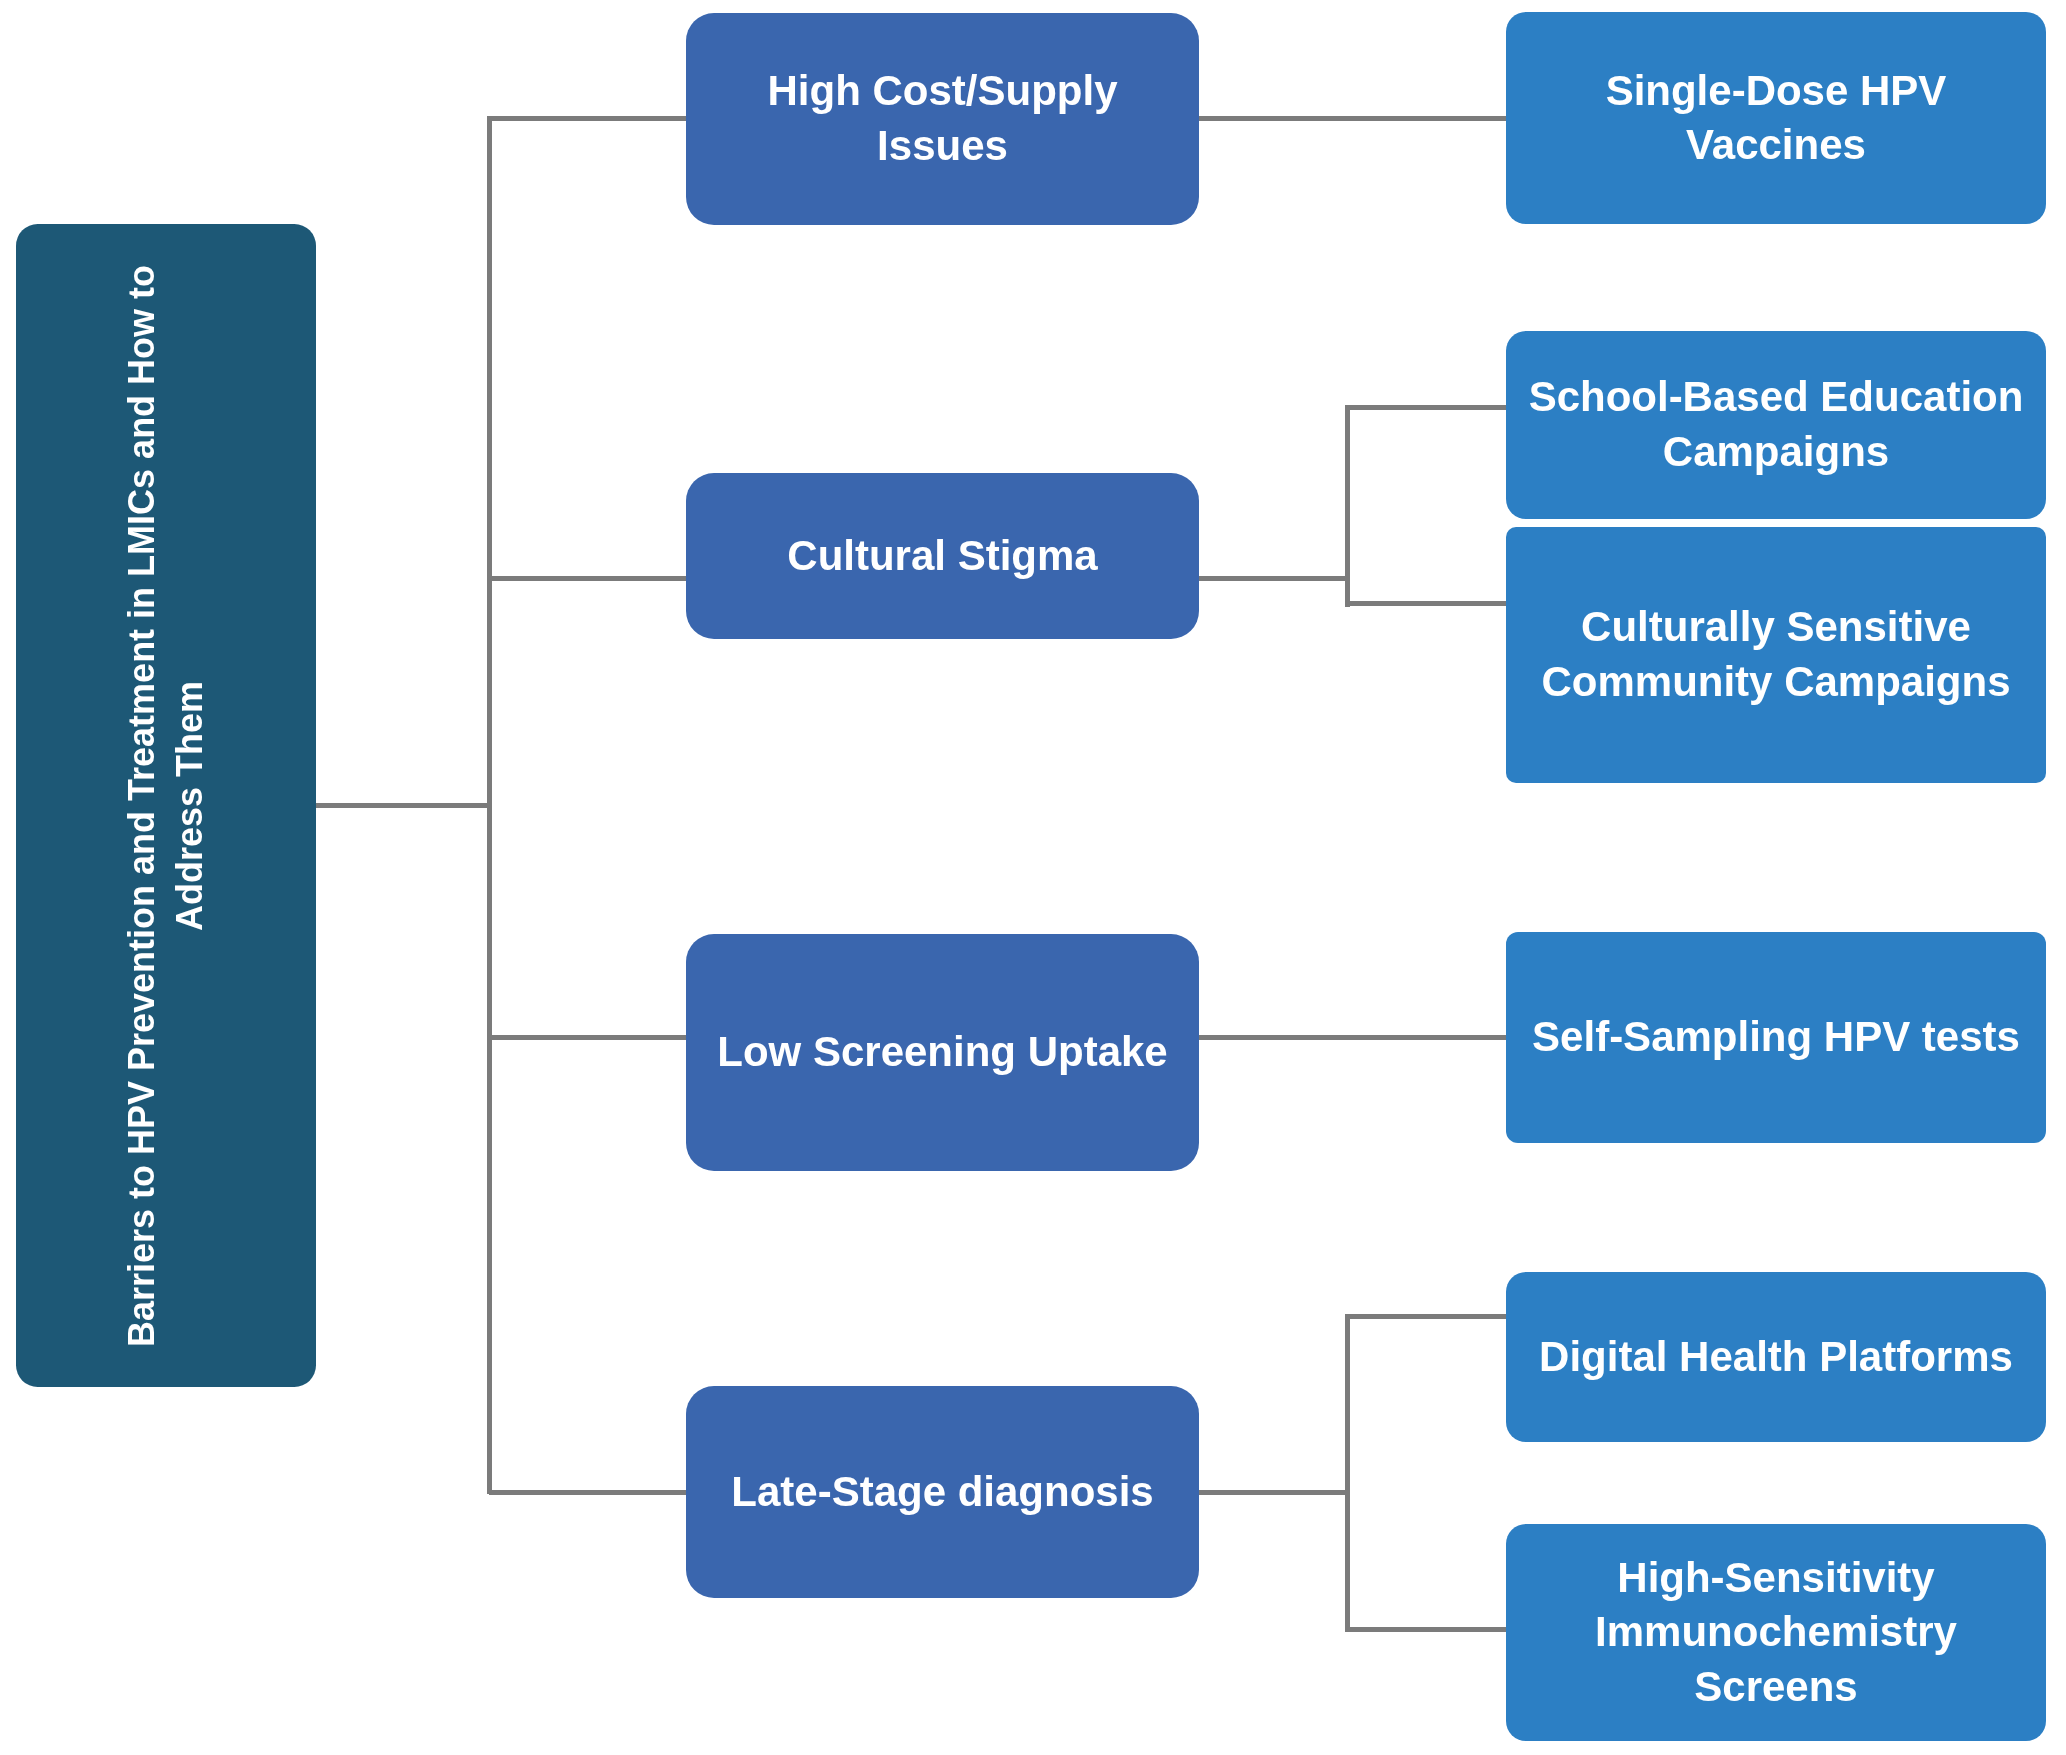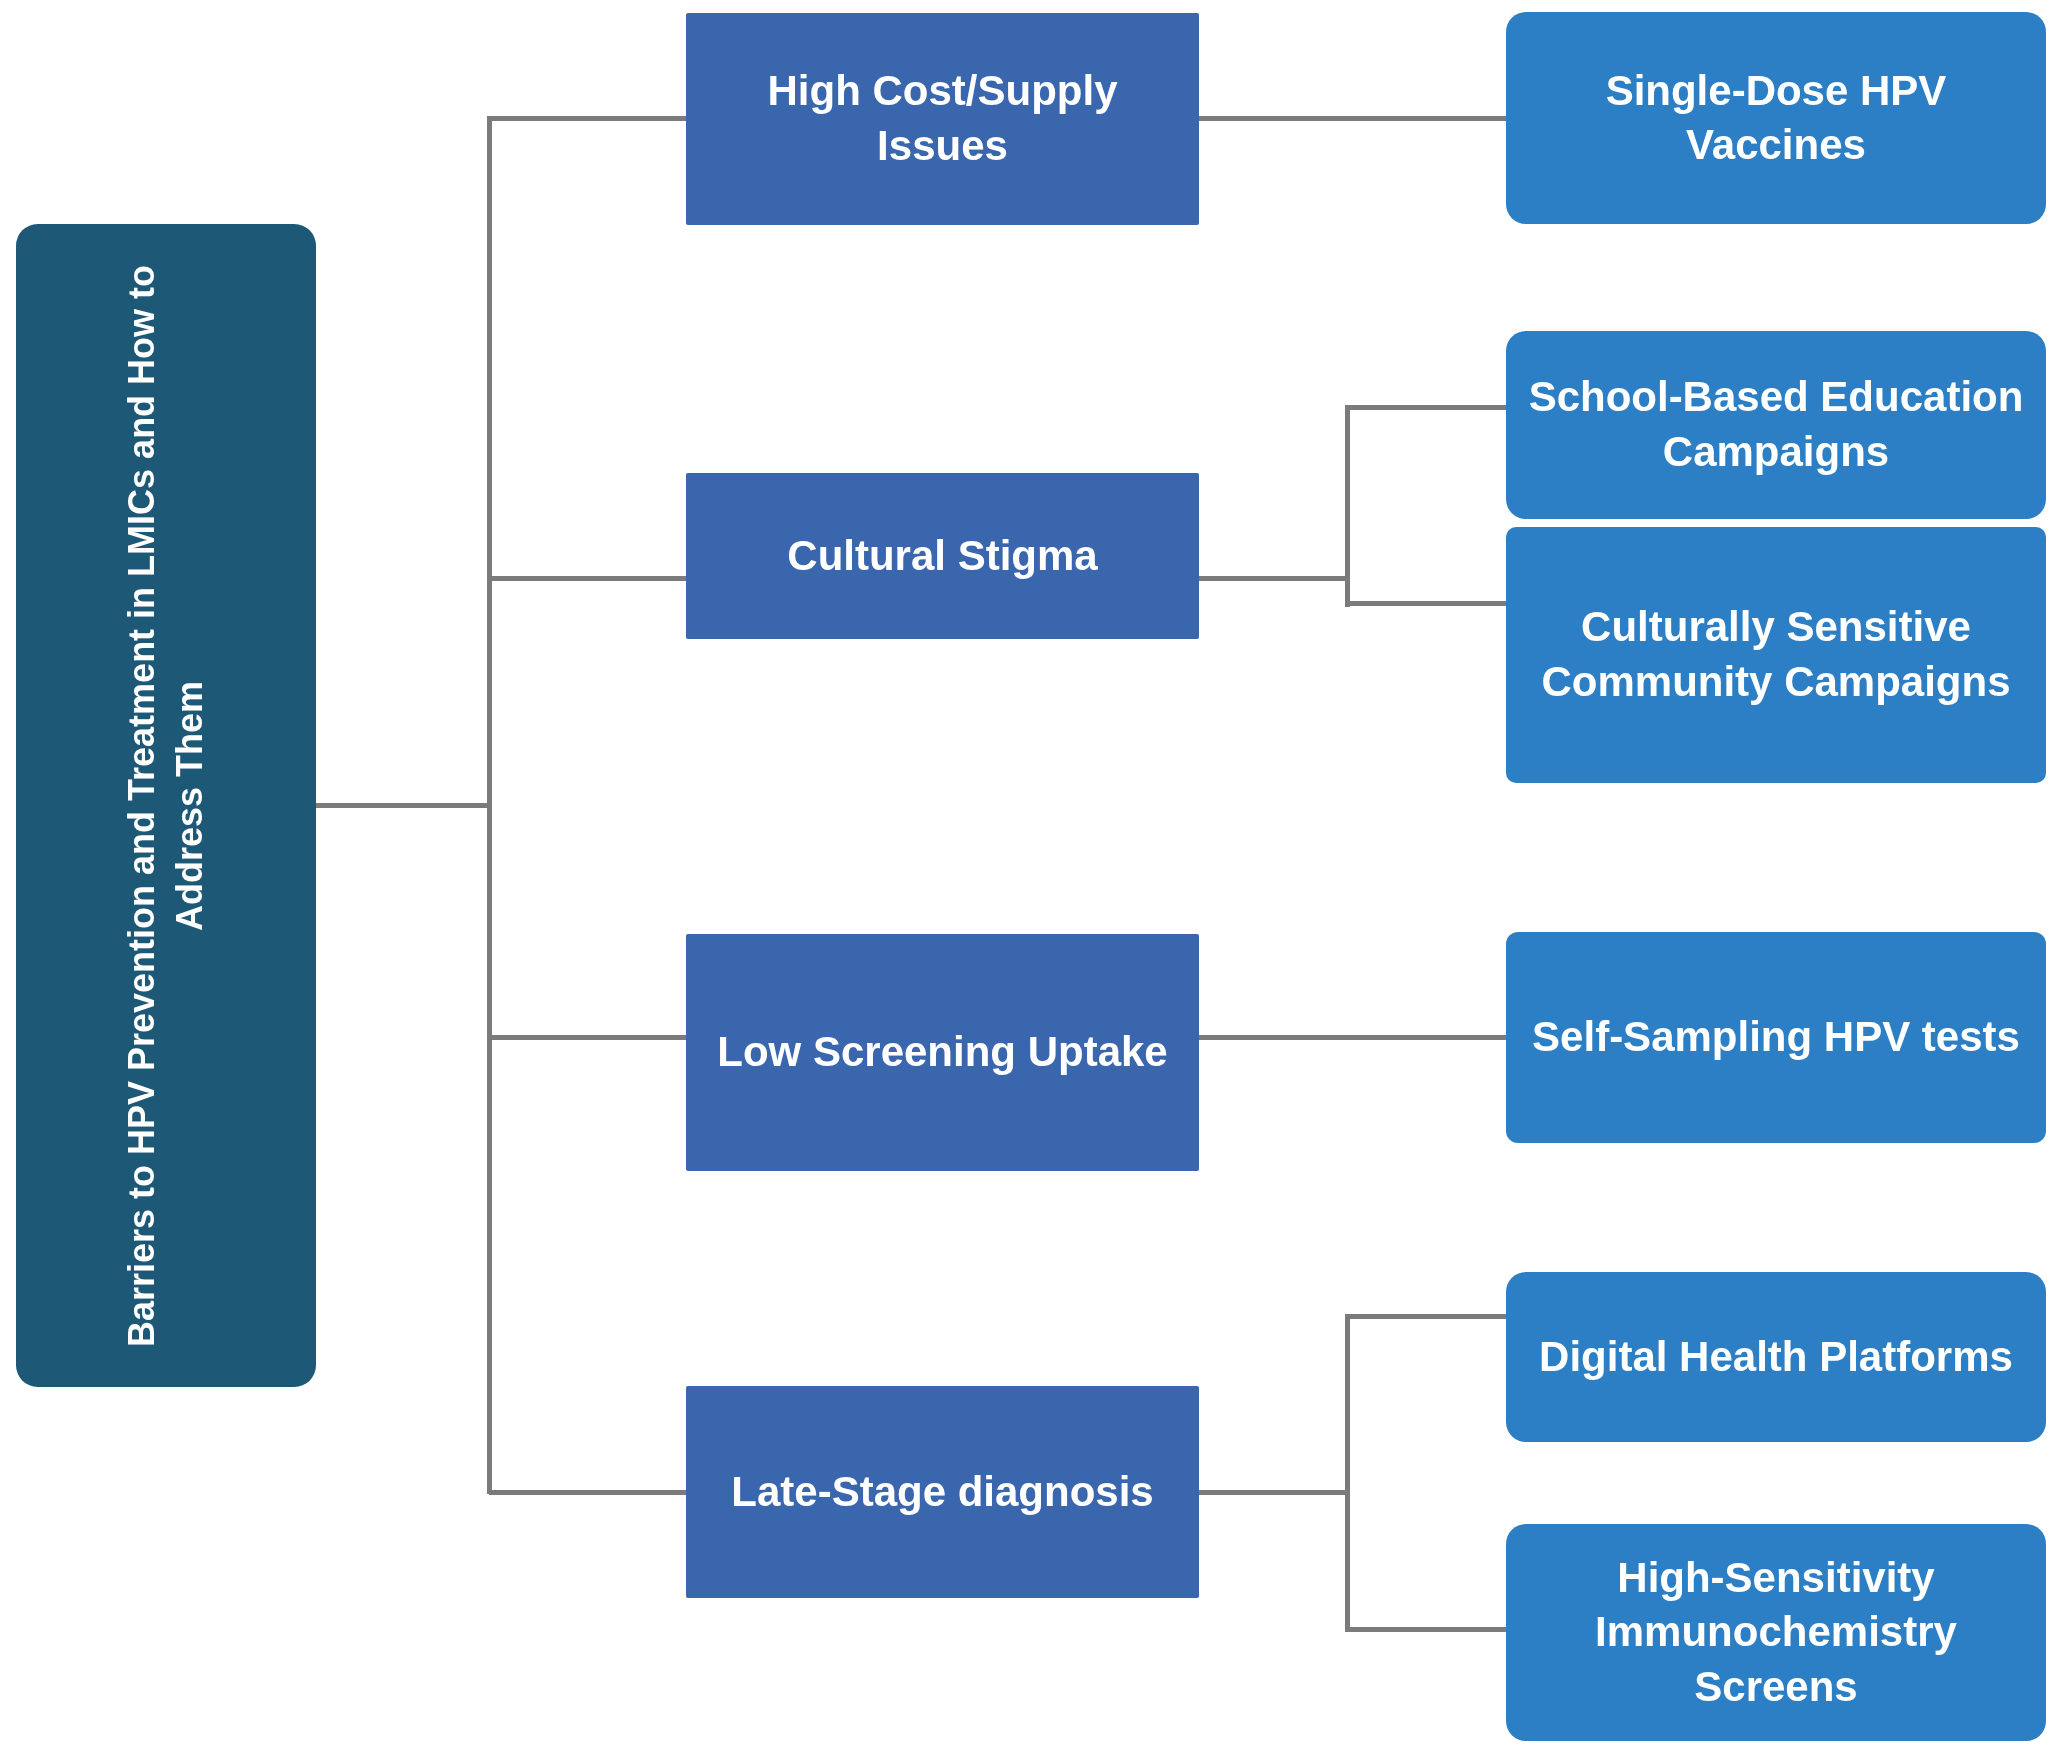--- a/index.html
+++ b/index.html
@@ -35,21 +35,21 @@
     left: 50%; top: 50%;
     width: 1127px;
     transform: translate(-50%, -50%) rotate(-90deg);
     font-size: 36px;
     line-height: 1.32;
     text-align: center;
   }
   .barrier {
     left: 686px; width: 513px;
     background: var(--barrier-fill, #3A66AE);
-    border-radius: 2px;
+    border-radius: 28px;
     font-size: 42px;
     line-height: 1.3;
     padding: 0 30px;
   }
   .solution {
     left: 1506px; width: 540px;
     background: var(--solution-fill, #2C7FC4);
     border-radius: 20px;
     font-size: 42px;
     line-height: 1.3;

